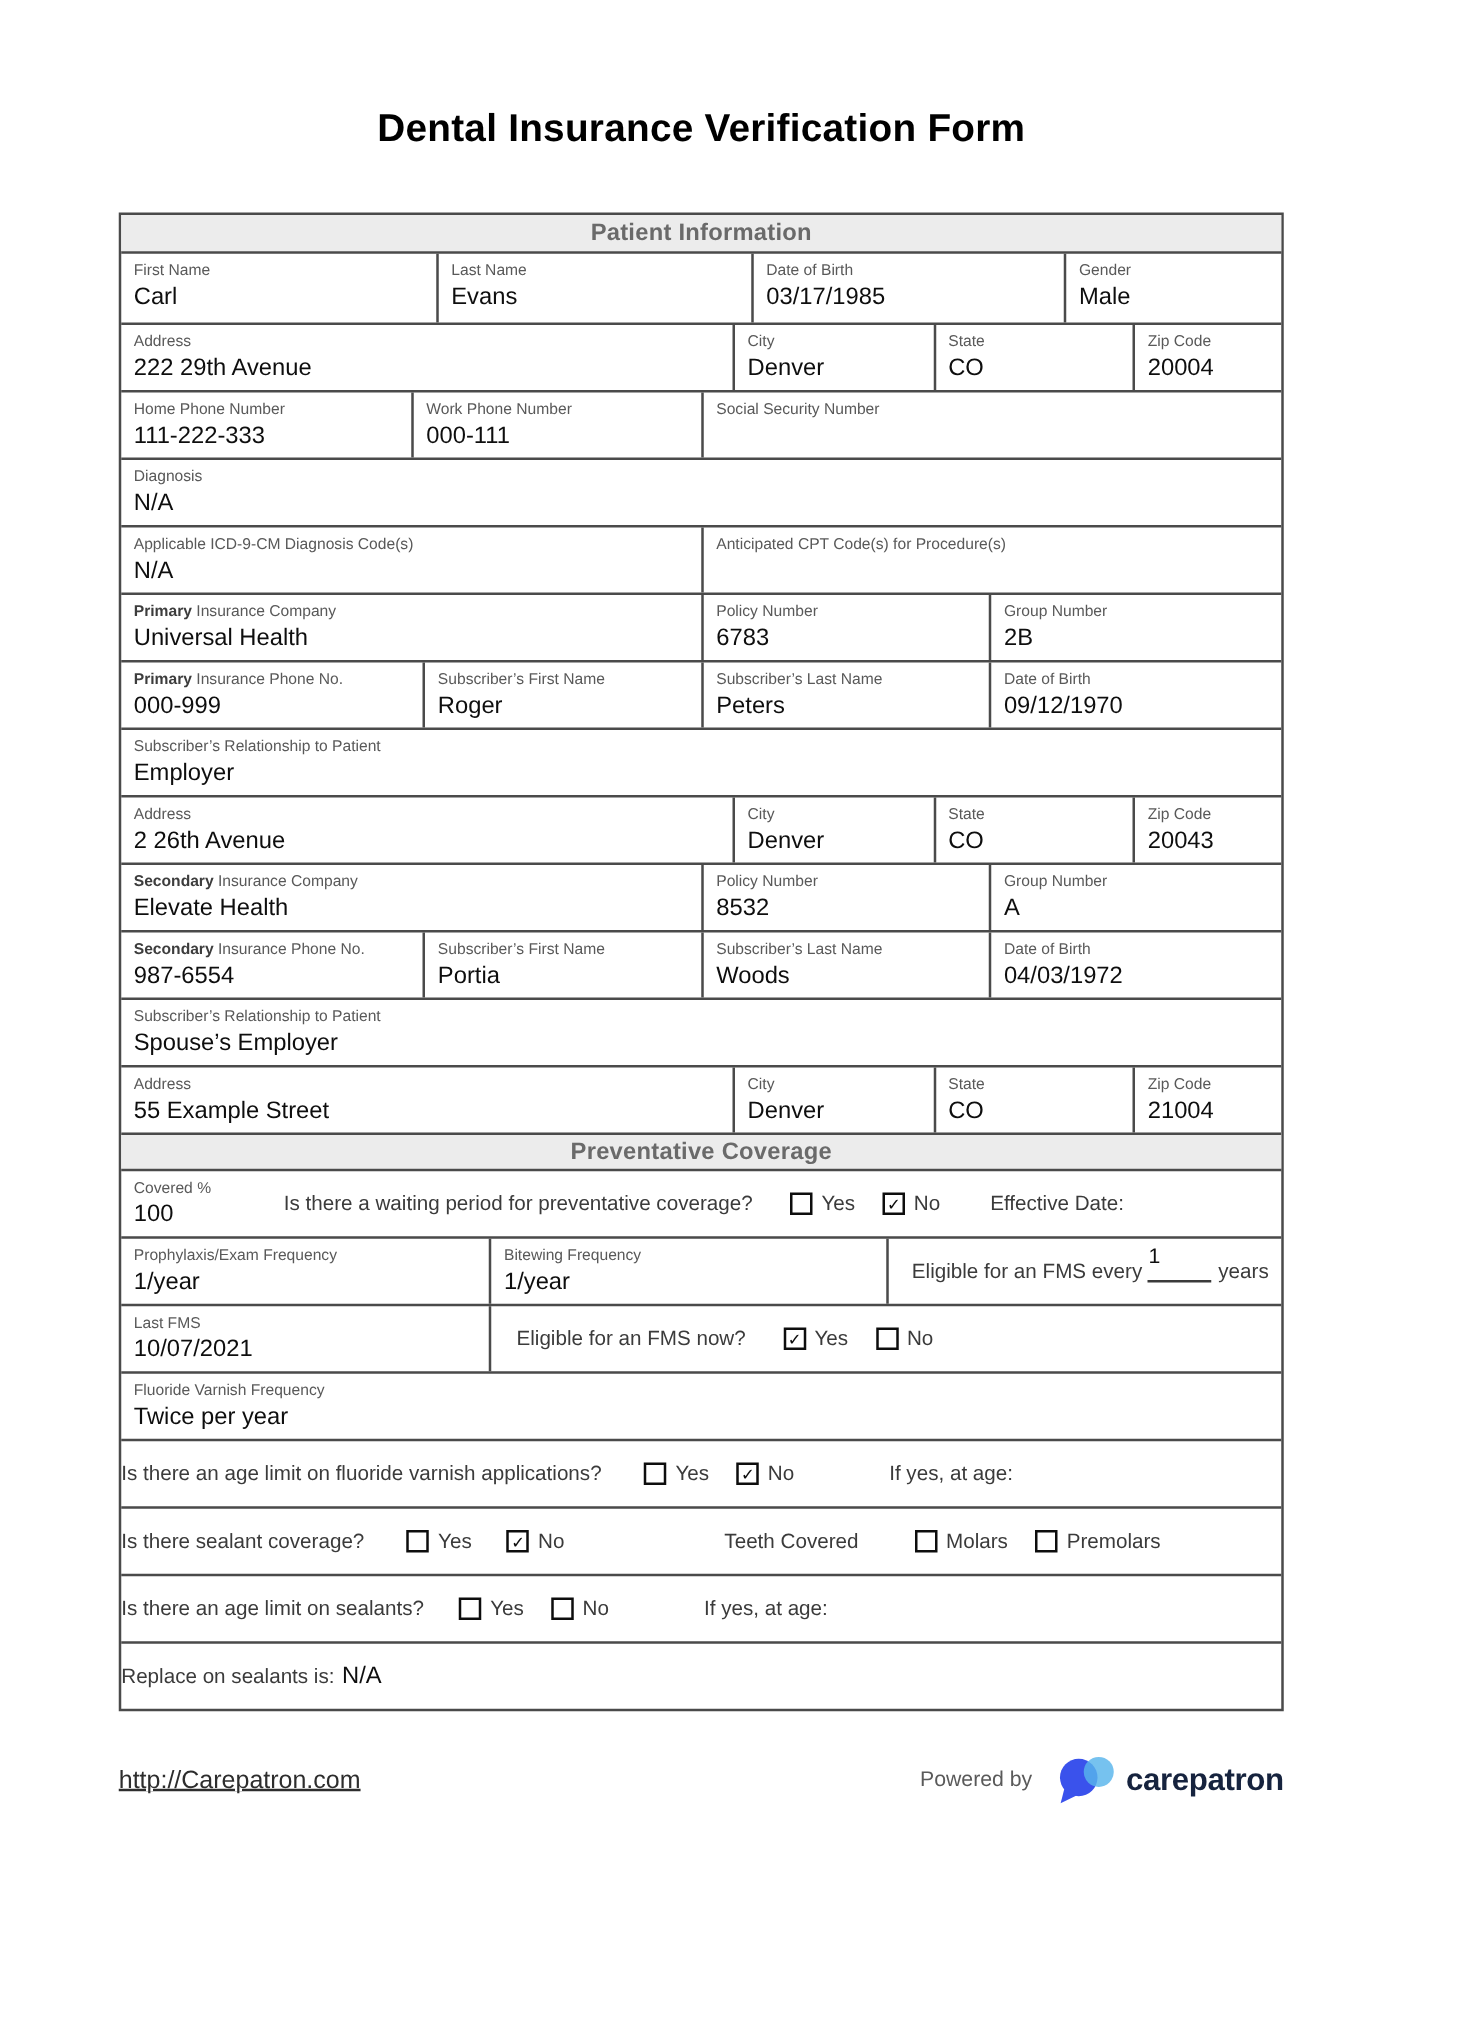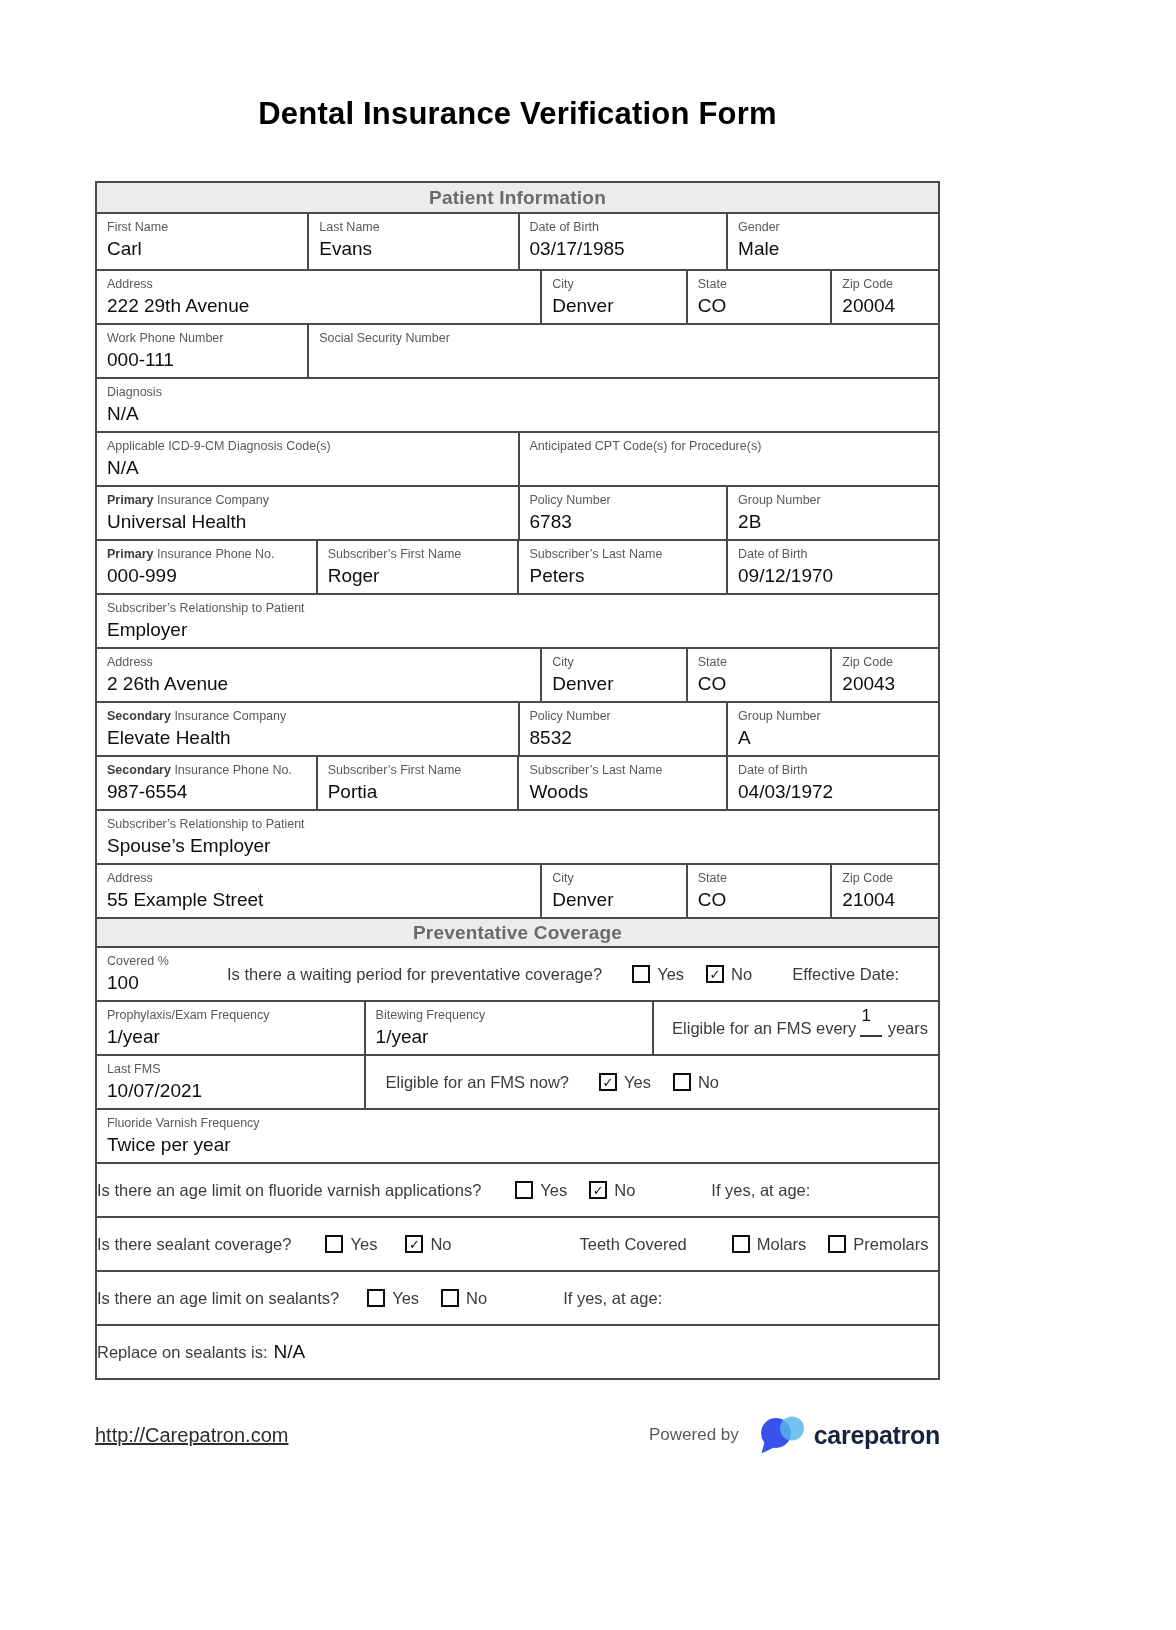--- a/index.html
+++ b/index.html
@@ -1,27 +1,27 @@
 <!DOCTYPE html>
 <html><head>
 <meta charset="utf-8">
 <style>
   html,body{margin:0;padding:0;background:#ffffff;}
   body{width:1176px;min-height:1630px;font-family:"Liberation Sans","DejaVu Sans",sans-serif;
        -webkit-font-smoothing:antialiased;}
   :root{
     --bd:#4a4a4a; --lbl:#595959; --val:#0e0e0e; --q:#3b3b3b; --hdr:#6a6a6a; --hdrbg:#ececec;
   }
-  .page{width:845px;margin:16px 0 0 95px;}
+  .page{width:932px;margin:5px 0 0 95px;}
   .title{margin:0;padding-top:80px;text-align:center;font-size:31px;font-weight:bold;
          color:#000;letter-spacing:.2px;}
   .form{margin-top:49px;border:2px solid var(--bd);}
   .row{display:flex;min-height:54px;box-sizing:border-box;}
   .row + .row{border-top:2px solid var(--bd);}
-  .rh57{min-height:57px;}
+  .rh57{min-height:57px;gap:20px;}
   .sec{display:flex;align-items:center;justify-content:center;background:var(--hdrbg);
        min-height:29px;font-weight:bold;font-size:19px;color:var(--hdr);letter-spacing:.2px;}
   .cell{padding:5px 10px 4px;box-sizing:border-box;overflow:hidden;}
   .cell + .cell{border-left:2px solid var(--bd);}
   .lbl{font-size:12.5px;color:var(--lbl);line-height:1.3;white-space:nowrap;}
   .lbl b{color:#3d3d3d;}
   .val{font-size:19px;color:var(--val);line-height:1.25;margin-top:2px;}
   
   .w25{flex:0 0 25%;} .w248{flex:0 0 24.8%;} .w252{flex:0 0 25.2%;}
   .w50{flex:0 0 50%;} .w26{flex:0 0 26%;} .w24{flex:0 0 24%;}
@@ -102,20 +102,24 @@
         <div class="val">CO</div>
       </div>
       <div class="cell wD">
         <div class="lbl">Zip Code</div>
         <div class="val">20004</div>
       </div>
     </div>
 
     <div class="row">
       <div class="cell w25">
+        <div class="lbl">Home Phone Number</div>
+        <div class="val">111-222-333</div>
+      </div>
+      <div class="cell w25">
         <div class="lbl">Work Phone Number</div>
         <div class="val">000-111</div>
       </div>
       <div class="cell w50">
         <div class="lbl">Social Security Number</div>
       </div>
     </div>
 
     <div class="row">
       <div class="cell full">

